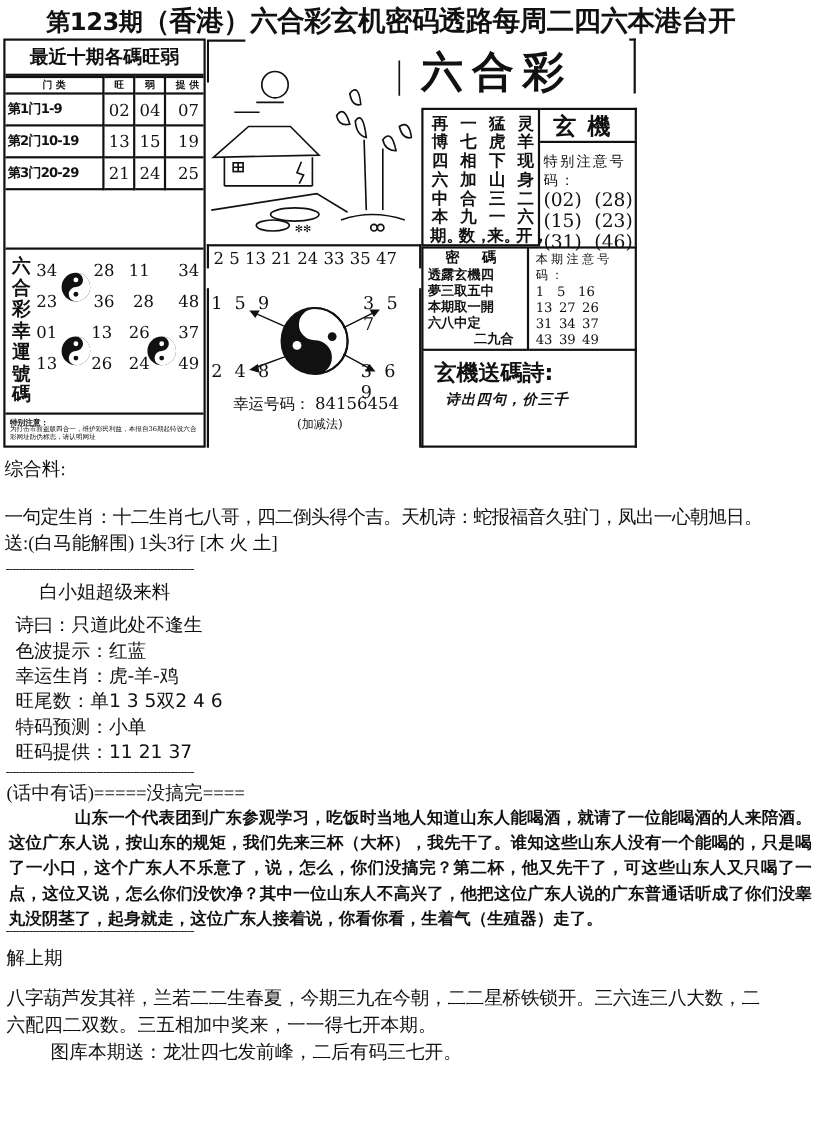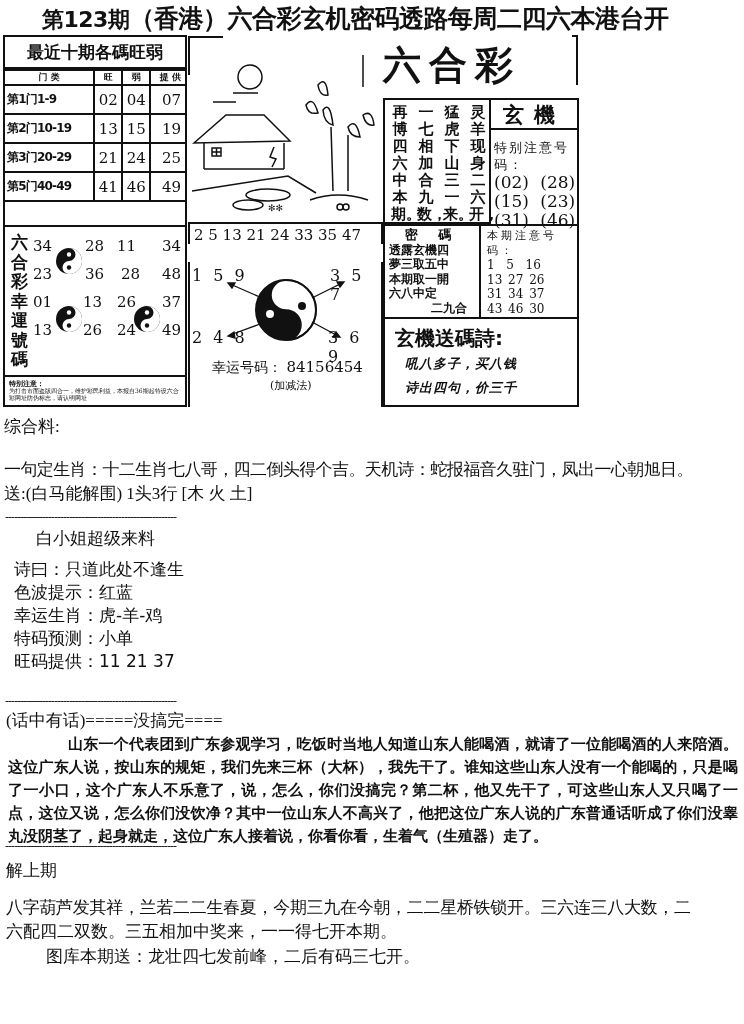--- a/index.html
+++ b/index.html
@@ -89,26 +89,20 @@
       <td class="gate">第2门10-19</td>
       <td>13</td>
       <td>15</td>
       <td>19</td>
     </tr>
     <tr>
       <td class="gate">第3门20-29</td>
       <td>21</td>
       <td>24</td>
       <td>25</td>
-    </tr>
-    <tr>
-      <td class="gate">第5门40-49</td>
-      <td>41</td>
-      <td>46</td>
-      <td>49</td>
     </tr>
   </tbody>
     </table>
 
   <div class="abs lucky">
     <div class="vlabel">六合彩幸運號碼</div>
     <span class="num" style="left:28px;top:10px">34</span>
     <span class="num" style="left:80px;top:10px">28</span>
     <span class="num" style="left:112px;top:10px">11</span>
     <span class="num" style="left:157px;top:10px">34</span>
@@ -238,39 +232,39 @@
   <div>本期取一開</div>
   <div>六八中定</div>
   <div class="last">二九合</div>
 </div>
 
 <div class="abs attention">
   <div class="h">本期注意号码：</div>
   <div class="row" style="white-space:pre">1  5  16</div>
   <div class="row">13 27 26</div>
   <div class="row">31 34 37</div>
-  <div class="row">43 46 30</div>
+  <div class="row">43 39 49</div>
 </div>
 
 <div class="abs gift">
   <div class="h">玄機送碼詩:</div>
-  <div class="line">吼八多子，买八钱</div>
   <div class="line">诗出四句，价三千</div>
 </div>
 
 <div class="abs txt s16" style="left:4px;top:415px">综合料:</div>
 <div class="abs txt s16" style="left:4px;top:458px;letter-spacing:-0.6px">一句定生肖：十二生肖七八哥，四二倒头得个吉。天机诗：蛇报福音久驻门，凤出一心朝旭日。</div>
 <div class="abs txt s16" style="left:4px;top:482px">送:(白马能解围) 1头3行 [木 火 土]</div>
 <div class="abs dash" style="top:510px;width:285px">--------------------------------------------------------</div>
 
 <div class="abs txt s16" style="left:36px;top:527px">白小姐超级来料</div>
 <div class="abs" style="left:14px;top:558px;font-size:17px;line-height:23px;font-family:'DejaVu Sans',sans-serif">
   <div><span>诗曰：</span><span>只道此处不逢生</span></div>
   <div><span>色波提示：</span><span>红蓝</span></div>
   <div><span>幸运生肖：</span><span>虎-羊-鸡</span></div>
+  <div><span>旺尾数：</span><span>单1 3 5双2 4 6</span></div>
   <div><span>特码预测：</span><span>小单</span></div>
   <div><span>旺码提供：</span><span>11 21 37</span></div>
 </div>
 <div class="abs dash" style="top:694px;width:315px">--------------------------------------------------------</div>
 
 <div class="abs txt s16" style="left:6px;top:709px">(话中有话)=====没搞完====</div>
 <div class="abs txt story" style="top:733px;text-indent:60px">山东一个代表团到广东参观学习，吃饭时当地人知道山东人能喝酒，就请了一位能喝酒的人来陪酒。这位广东人说，按山东的规矩，我们先来三杯（大杯），我先干了。谁知这些山东人没有一个能喝的，只是喝了一小口，这个广东人不乐意了，说，怎么，你们没搞完？第二杯，他又先干了，可这些山东人又只喝了一点，这位又说，怎么你们没饮净？其中一位山东人不高兴了，他把这位广东人说的广东普通话听成了你们没睾丸没阴茎了，起身就走，这位广东人接着说，你看你看，生着气（生殖器）走了。</div>
 <div class="abs dash" style="top:839px;width:315px">--------------------------------------------------------</div>
 
 <div class="abs txt s16" style="left:6px;top:859px">解上期</div>

